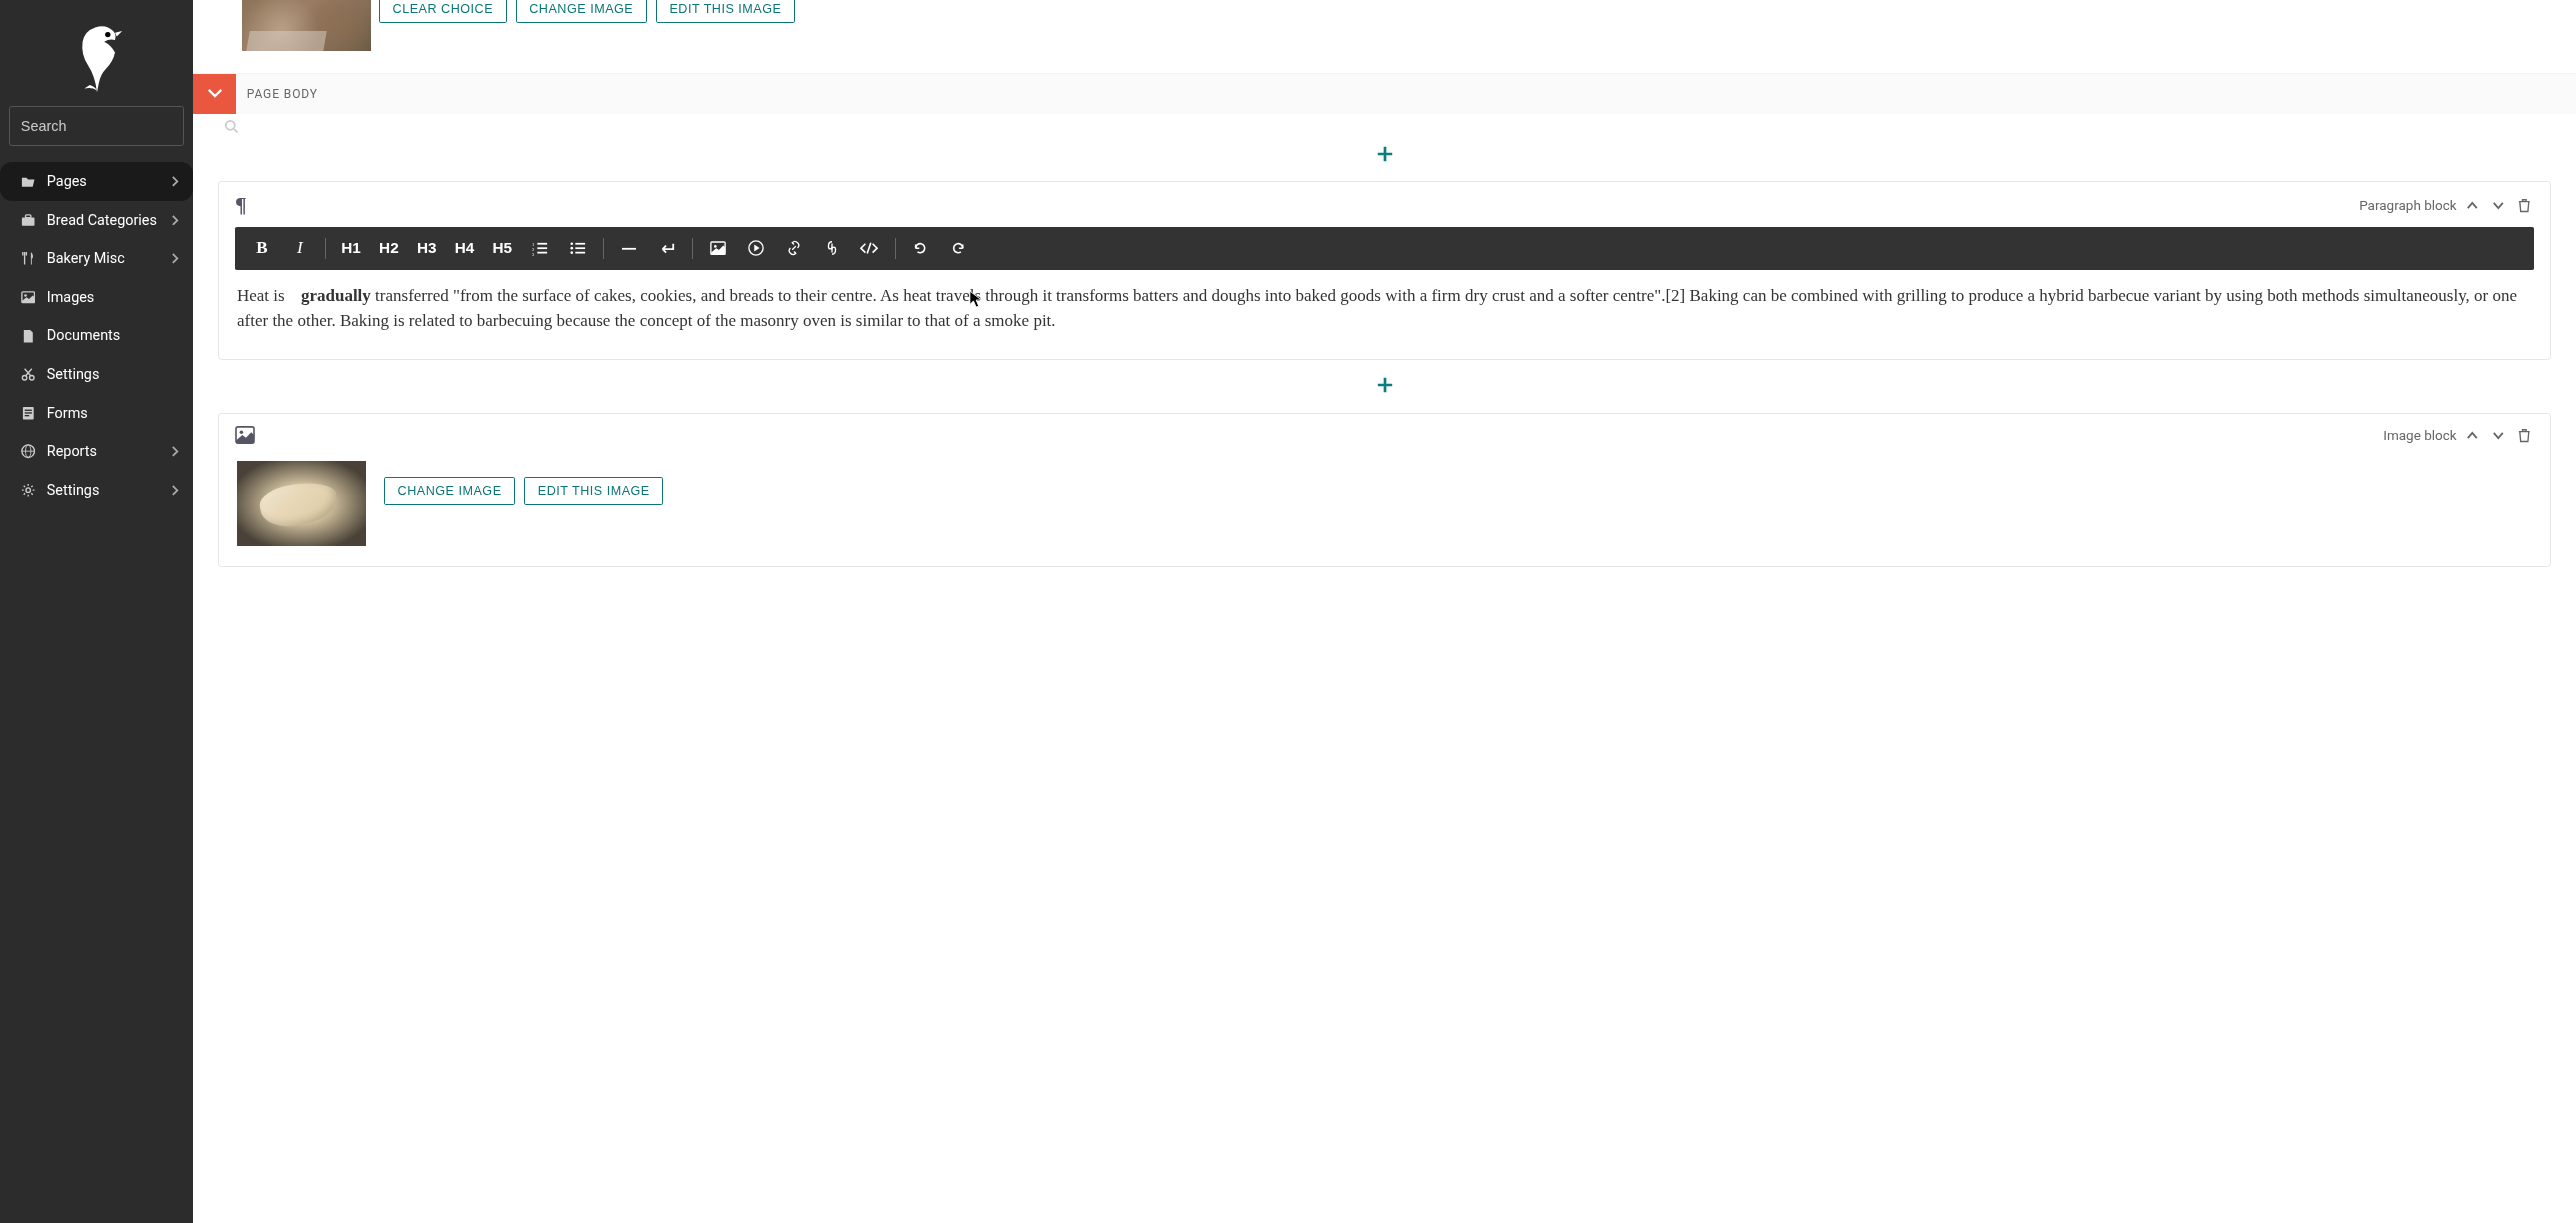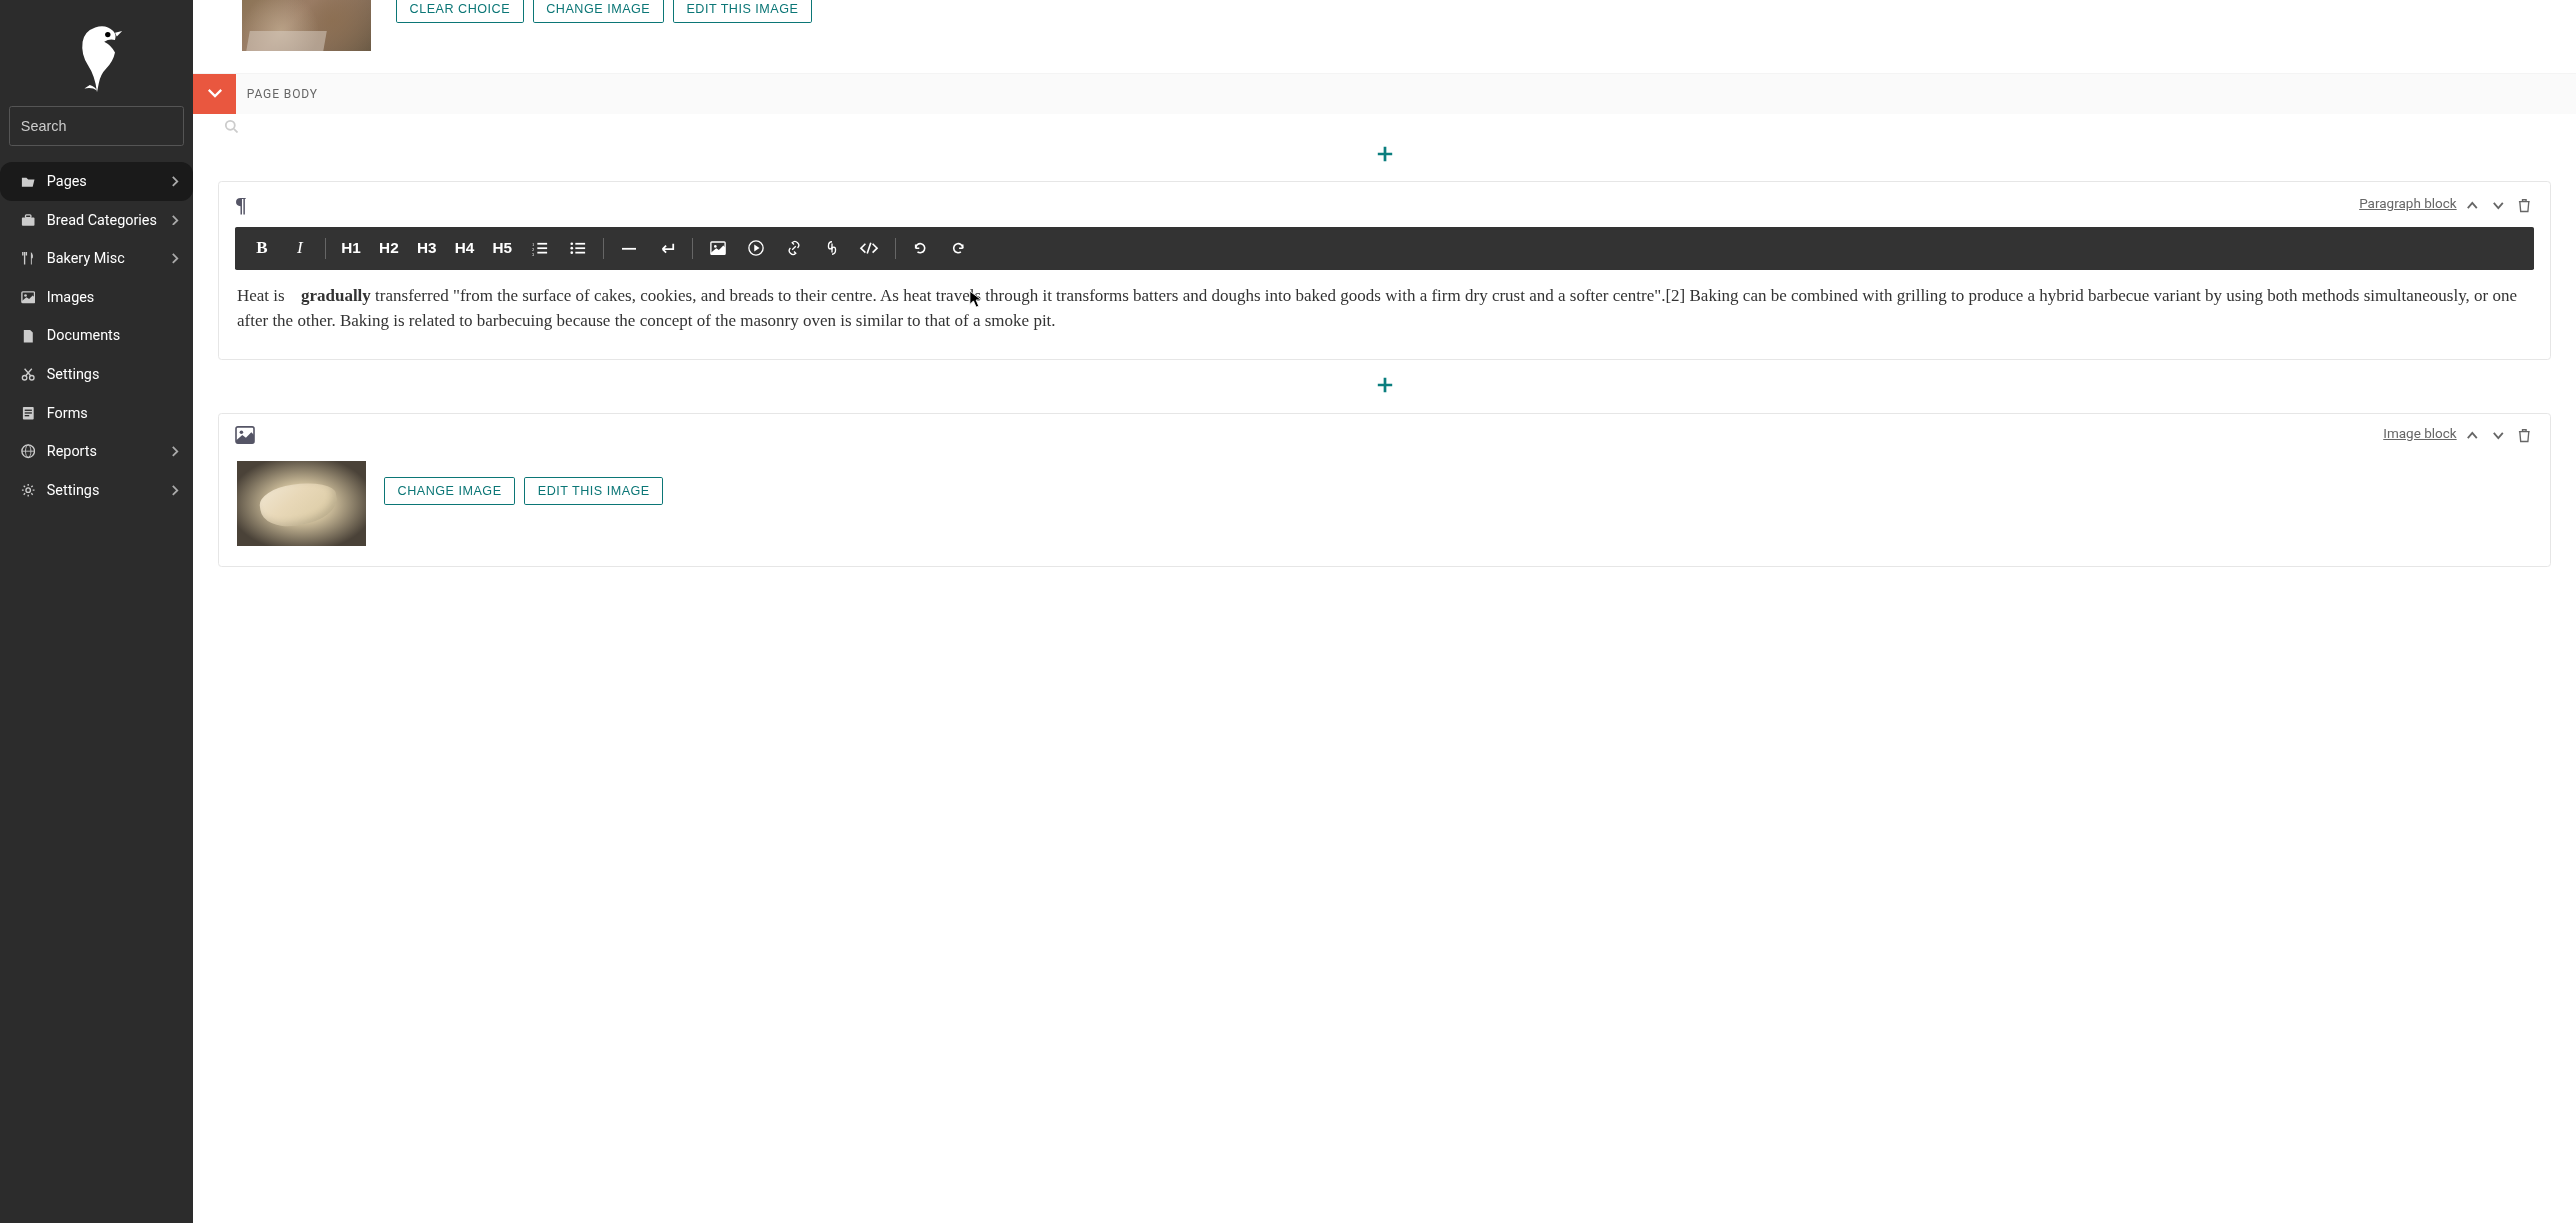--- a/index.html
+++ b/index.html
@@ -57,21 +57,21 @@
   }
   .nav-item.active { background: var(--sidebar-hover); }
   .nav-item .nav-icon { width:16px; height:16px; flex-shrink:0; display:flex; align-items:center; justify-content:center; color:#ccc; }
   .nav-item .chev { position:absolute; right:14.4px; color:#aaa; }
 
   
   .main { flex:1; position:relative; overflow-x:hidden; }
 
   
   .top-image-row {
-    display:flex; align-items:flex-start; gap:25px;
+    display:flex; align-items:flex-start; gap:8px;
     padding: 0 0 21.6px 49px;
   }
   .thumb {
     width:129px; height:51px;
     background: linear-gradient(135deg,#8b7355 0%, #a0826d 40%, #6b5a45 100%);
     position:relative; overflow:hidden;
   }
   .thumb::before { content:""; position:absolute; inset:0;
     background: radial-gradient(circle at 30% 60%, rgba(200,180,150,.6) 0%, transparent 40%),
                 radial-gradient(circle at 70% 40%, rgba(140,110,80,.8) 0%, transparent 50%);
@@ -112,21 +112,21 @@
     margin: 0 25px 0 25px;
     border:0.9px solid var(--border);
     border-radius:3.6px;
     background:#fff;
   }
   .block-head {
     display:flex; align-items:center; justify-content:space-between;
     padding:10.8px 16px 9px;
   }
   .block-head-left { display:flex; align-items:center; gap:9px; color:#555; }
-  .block-head-right { display:flex; gap:6px; font-size:13.5px; color:#666;text-decoration:underline; }
+  .block-head-right { display:flex; align-items:center; gap:6px; font-size:13.5px; color:#666; }
   .block-type { font-size:13.5px; }
   .icon-btn { background:none; border:none; cursor:pointer; color:#666; padding:3.6px; }
 
   
   .toolbar {
     margin: 0 16px;
     background:#333; color:#fff;
     display:flex; align-items:center;
     padding:0 9px;
     height:43px;

